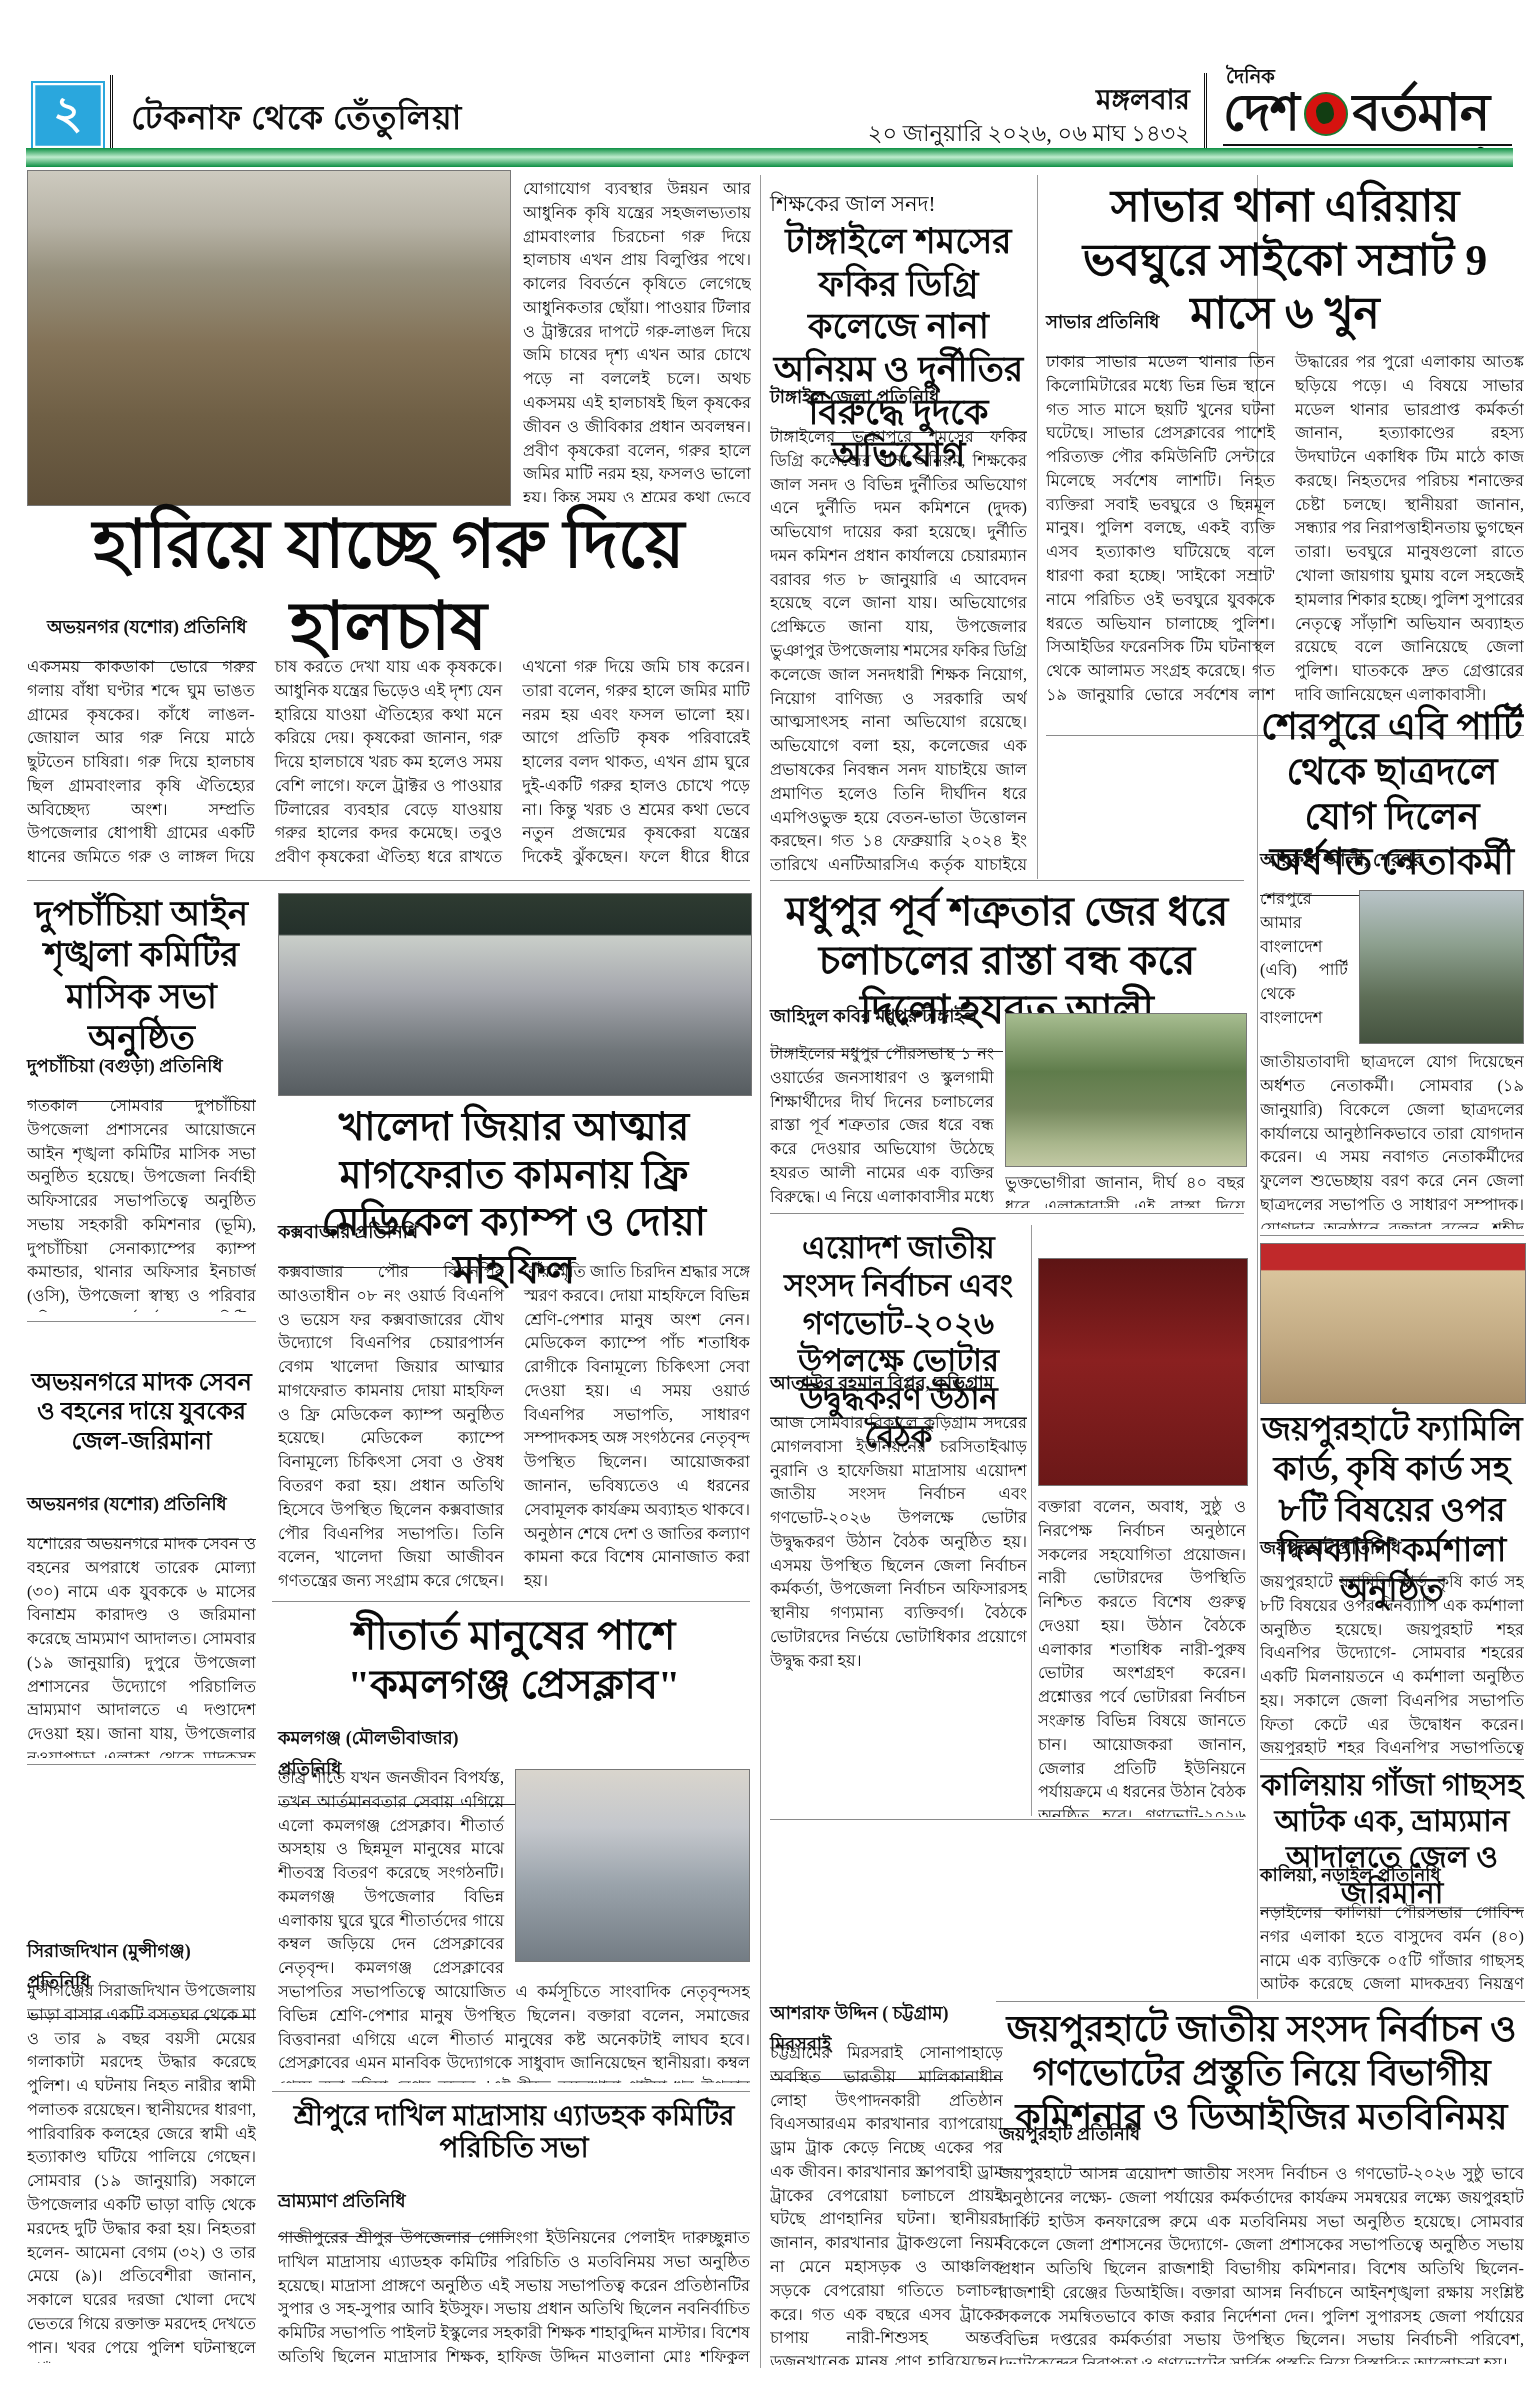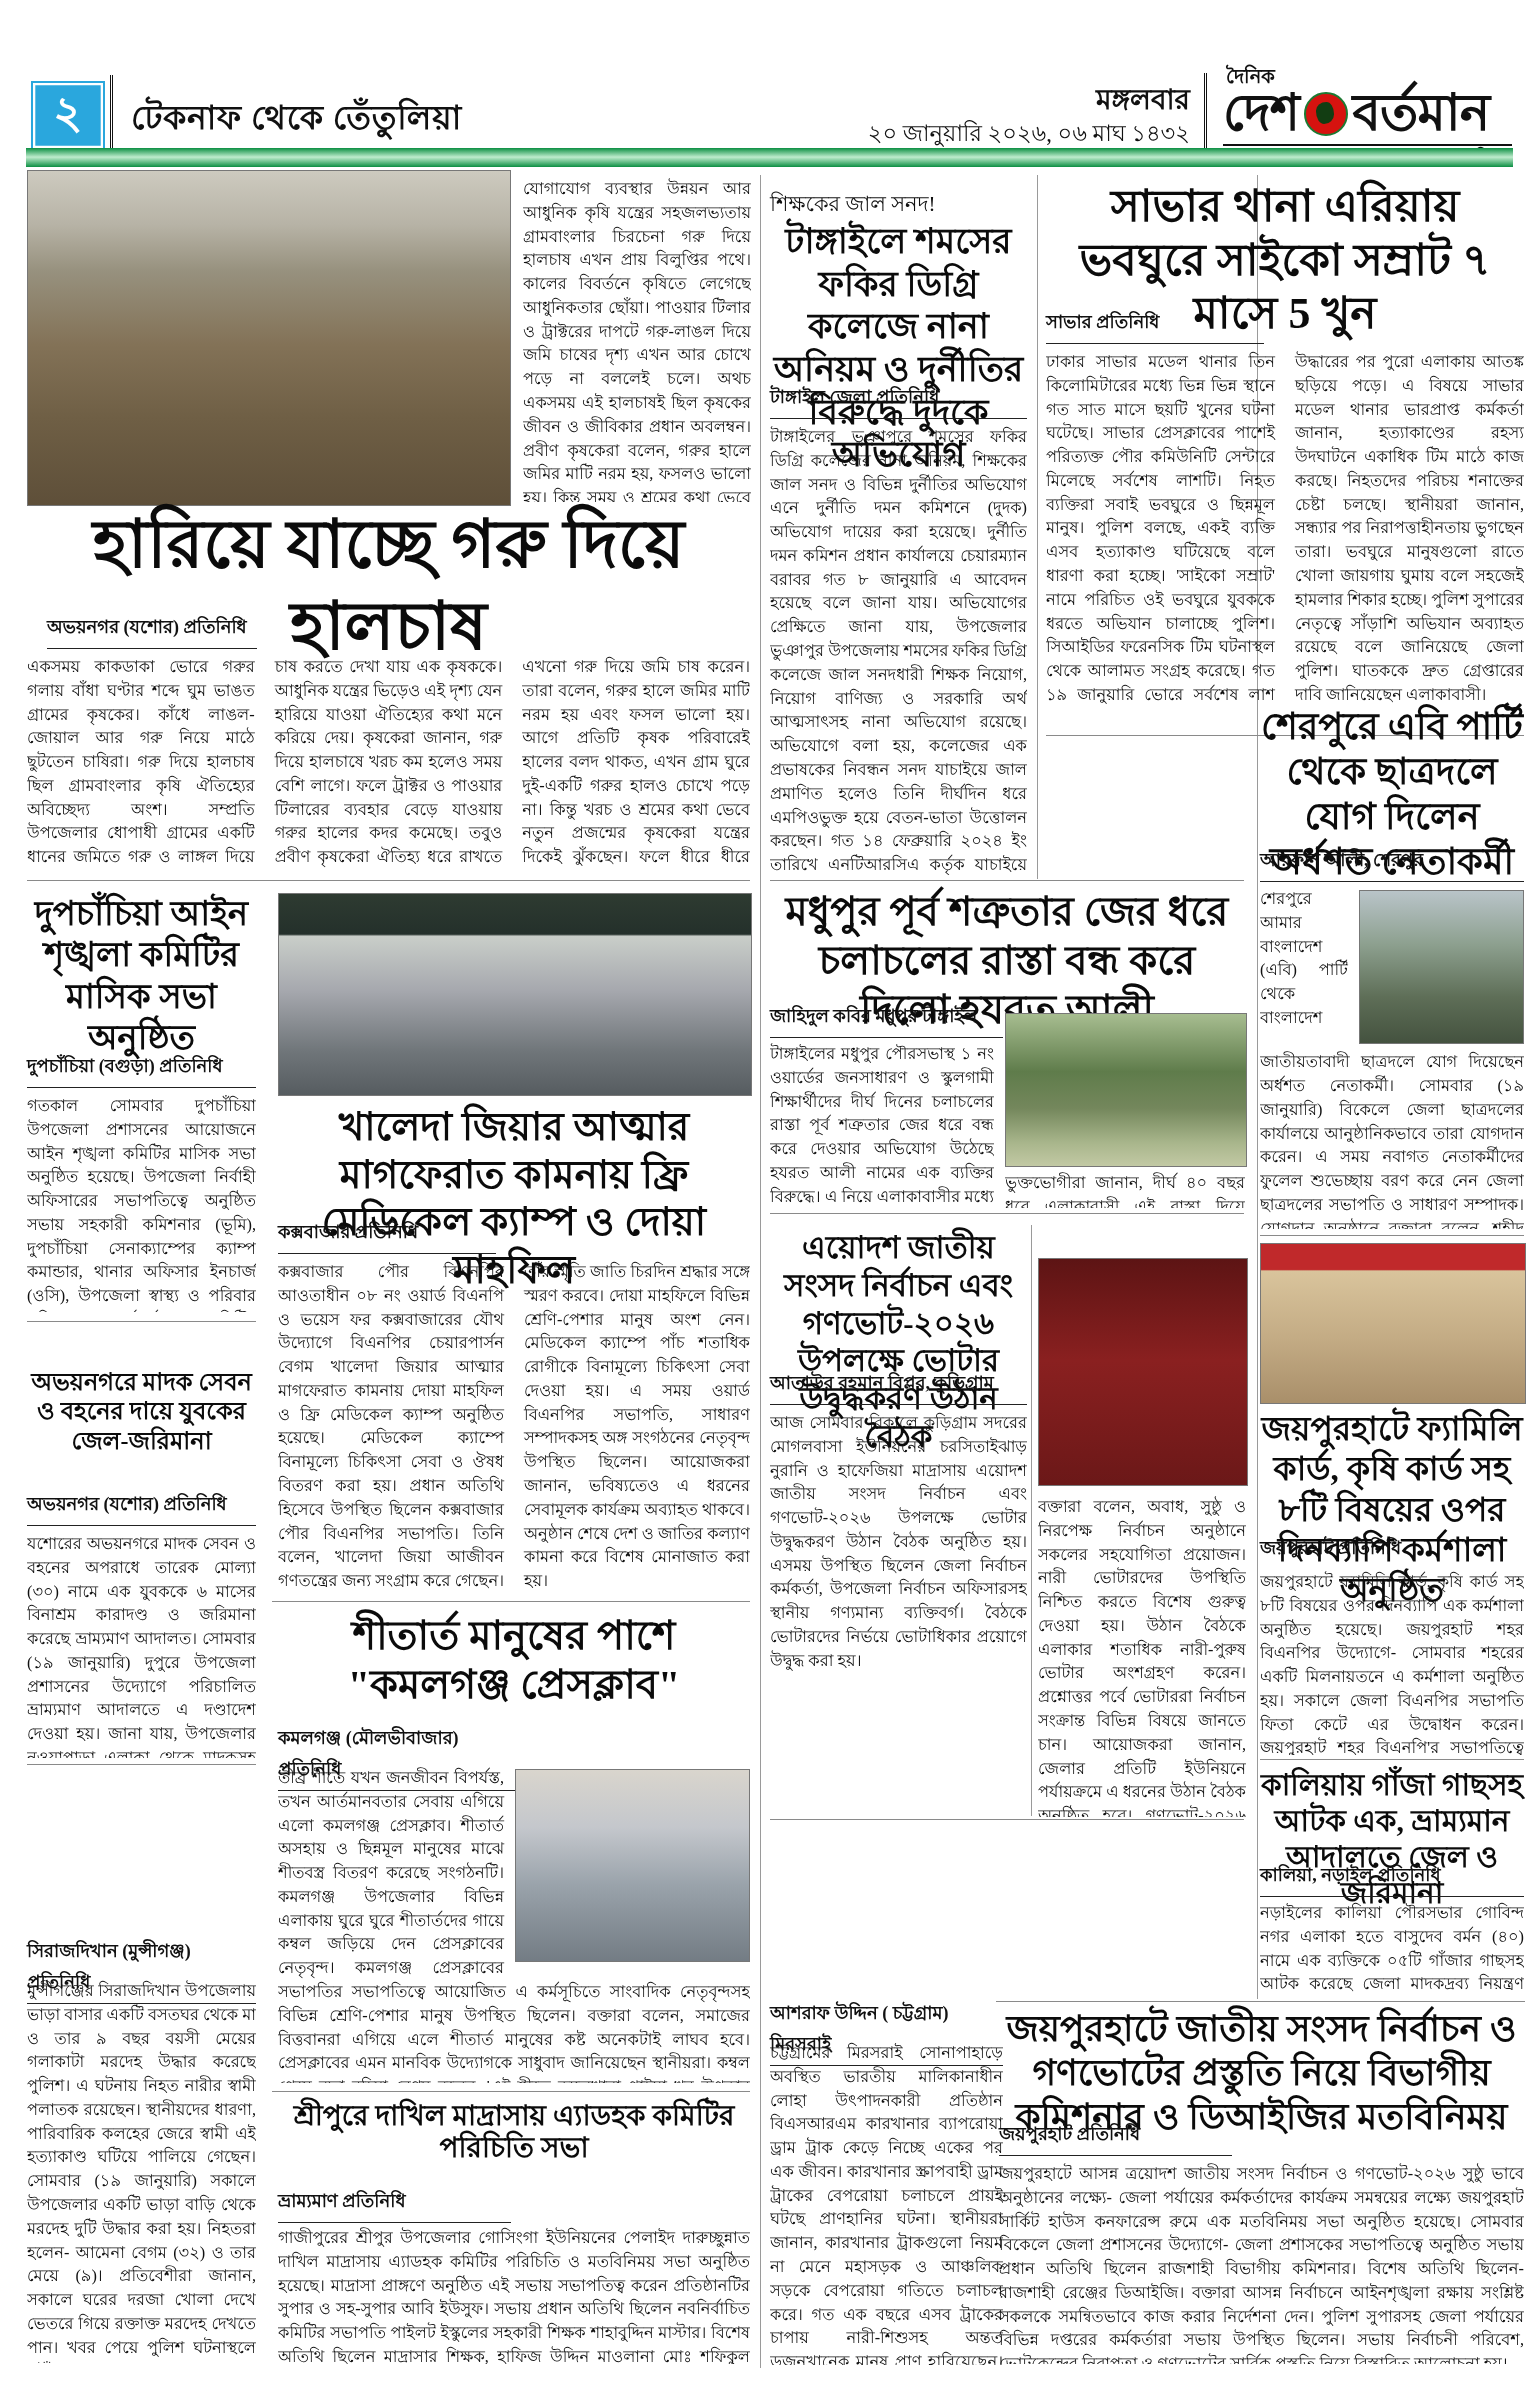--- a/index.html
+++ b/index.html
@@ -25,21 +25,21 @@
             background:#123d12;border-radius:58% 42% 55% 45%/40% 55% 45% 60%;}
   .mast-tagline{border-top:2.3px solid #111;margin-top:4.7px;padding-top:3.1px;text-align:right;
             font-size:17px;font-weight:bold;}
   .greenbar{background:linear-gradient(180deg,#0c8f43 0%,#bfeccd 48%,#0c8f43 100%);}
   
   .vrule{width:0;border-left:0.8px solid #9a9a9a;}
   .hrule{height:0;border-top:0.8px solid #8a8a8a;}
   
   .kicker{font-size:21px;font-weight:normal;text-align:left;}
   .hl{font-weight:bold;text-align:center;line-height:1.22;color:#0b0b0b;}
-  .byline{font-size:18px;font-weight:bold;border-bottom:1.6px solid #222;padding-bottom:4px;}
+  .byline{font-size:18px;font-weight:bold;border-bottom:1.6px solid #222;padding-bottom:18px;}
   .body-txt{font-size:16.3px;line-height:1.46;text-align:justify;overflow:hidden;}
   .cols2{column-count:2;column-gap:20px;}
   .cols3{column-count:3;column-gap:20px;}
   
   .photo{overflow:hidden;border:0.8px solid #777;}
   .ph-plow{background:linear-gradient(180deg,#cdcabf 0%,#b7b3a6 16%,#97917e 30%,#837257 52%,#6f5f45 74%,#5e4f39 100%);}
   .ph-medcamp{background:linear-gradient(180deg,#2e3b31 0%,#24302b 20%,#c9cec9 21%,#a6a8ae 48%,#70767a 78%,#565c60 100%);}
   .ph-road{background:linear-gradient(180deg,#a7bd90 0%,#5f7c4b 38%,#74875c 62%,#a9b68c 85%,#c2c9a4 100%);}
   .ph-rally{background:linear-gradient(180deg,#b9c4c9 0%,#8da08f 35%,#5e6e57 70%,#44523f 100%);}
   .ph-poster{background:linear-gradient(180deg,#5d1414 0%,#8a2020 45%,#6b1818 100%);}
@@ -98,21 +98,21 @@
   <div class="abs body-txt" style="left:523px;top:177px;width:228px;height:325px;">যোগাযোগ ব্যবস্থার উন্নয়ন আর আধুনিক কৃষি যন্ত্রের সহজলভ্যতায় গ্রামবাংলার চিরচেনা গরু দিয়ে হালচাষ এখন প্রায় বিলুপ্তির পথে। কালের বিবর্তনে কৃষিতে লেগেছে আধুনিকতার ছোঁয়া। পাওয়ার টিলার ও ট্রাক্টরের দাপটে গরু-লাঙল দিয়ে জমি চাষের দৃশ্য এখন আর চোখে পড়ে না বললেই চলে। অথচ একসময় এই হালচাষই ছিল কৃষকের জীবন ও জীবিকার প্রধান অবলম্বন। প্রবীণ কৃষকেরা বলেন, গরুর হালে জমির মাটি নরম হয়, ফসলও ভালো হয়। কিন্তু সময় ও শ্রমের কথা ভেবে নতুন প্রজন্মের কৃষকেরা ঝুঁকছেন যন্ত্রের দিকে। ফলে ধীরে ধীরে হারিয়ে যাচ্ছে এই ঐতিহ্য।</div>
   <h1 class="abs hl" style="left:27px;top:504px;width:723px;font-size:67px;margin:0;">হারিয়ে যাচ্ছে গরু দিয়ে হালচাষ</h1>
   <div class="abs byline" style="left:47px;top:613px;width:210px;">অভয়নগর (যশোর) প্রতিনিধি</div>
   <div class="abs body-txt cols3" style="left:27px;top:655px;width:723px;height:222px;">একসময় কাকডাকা ভোরে গরুর গলায় বাঁধা ঘণ্টার শব্দে ঘুম ভাঙত গ্রামের কৃষকের। কাঁধে লাঙল-জোয়াল আর গরু নিয়ে মাঠে ছুটতেন চাষিরা। গরু দিয়ে হালচাষ ছিল গ্রামবাংলার কৃষি ঐতিহ্যের অবিচ্ছেদ্য অংশ। সম্প্রতি উপজেলার ধোপাধী গ্রামের একটি ধানের জমিতে গরু ও লাঙ্গল দিয়ে চাষ করতে দেখা যায় এক কৃষককে। আধুনিক যন্ত্রের ভিড়েও এই দৃশ্য যেন হারিয়ে যাওয়া ঐতিহ্যের কথা মনে করিয়ে দেয়। কৃষকেরা জানান, গরু দিয়ে হালচাষে খরচ কম হলেও সময় বেশি লাগে। ফলে ট্রাক্টর ও পাওয়ার টিলারের ব্যবহার বেড়ে যাওয়ায় গরুর হালের কদর কমেছে। তবুও প্রবীণ কৃষকেরা ঐতিহ্য ধরে রাখতে এখনো গরু দিয়ে জমি চাষ করেন। তারা বলেন, গরুর হালে জমির মাটি নরম হয় এবং ফসল ভালো হয়। আগে প্রতিটি কৃষক পরিবারেই হালের বলদ থাকত, এখন গ্রাম ঘুরে দুই-একটি গরুর হালও চোখে পড়ে না। কিন্তু খরচ ও শ্রমের কথা ভেবে নতুন প্রজন্মের কৃষকেরা যন্ত্রের দিকেই ঝুঁকছেন। ফলে ধীরে ধীরে হারিয়ে যাচ্ছে গরু দিয়ে হালচাষের সেই চিরচেনা দৃশ্য। তবে জ্বালানি তেলের দাম বেড়ে যাওয়ায় কেউ কেউ আবার গরুর হালে ফিরছেন বলেও জানা যায়।</div>
 
   <div class="abs kicker" style="left:770px;top:188px;width:257px;">শিক্ষকের জাল সনদ!</div>
   <h2 class="abs hl" style="left:770px;top:221px;width:257px;font-size:35px;margin:0;">টাঙ্গাইলে শমসের ফকির ডিগ্রি কলেজে নানা অনিয়ম ও দুর্নীতির বিরুদ্ধে দুদকে অভিযোগ</h2>
   <div class="abs byline" style="left:770px;top:383px;width:257px;">টাঙ্গাইল জেলা প্রতিনিধি</div>
   <div class="abs body-txt" style="left:770px;top:425px;width:257px;height:450px;">টাঙ্গাইলের ভুঞাপুরে শমসের ফকির ডিগ্রি কলেজের নানা অনিয়ম, শিক্ষকের জাল সনদ ও বিভিন্ন দুর্নীতির অভিযোগ এনে দুর্নীতি দমন কমিশনে (দুদক) অভিযোগ দায়ের করা হয়েছে। দুর্নীতি দমন কমিশন প্রধান কার্যালয়ে চেয়ারম্যান বরাবর গত ৮ জানুয়ারি এ আবেদন হয়েছে বলে জানা যায়। অভিযোগের প্রেক্ষিতে জানা যায়, উপজেলার ভুঞাপুর উপজেলায় শমসের ফকির ডিগ্রি কলেজে জাল সনদধারী শিক্ষক নিয়োগ, নিয়োগ বাণিজ্য ও সরকারি অর্থ আত্মসাৎসহ নানা অভিযোগ রয়েছে। অভিযোগে বলা হয়, কলেজের এক প্রভাষকের নিবন্ধন সনদ যাচাইয়ে জাল প্রমাণিত হলেও তিনি দীর্ঘদিন ধরে এমপিওভুক্ত হয়ে বেতন-ভাতা উত্তোলন করছেন। গত ১৪ ফেব্রুয়ারি ২০২৪ ইং তারিখে এনটিআরসিএ কর্তৃক যাচাইয়ে সংশ্লিষ্ট শিক্ষকের সনদটি জাল বলে প্রতিবেদন দেওয়া হয়। এছাড়া কলেজ পরিচালনা পর্ষদের বিরুদ্ধেও অর্থ আত্মসাতের অভিযোগ আনা হয়েছে। এ বিষয়ে কলেজ কর্তৃপক্ষের বক্তব্য জানতে চাইলে তারা কোনো মন্তব্য করতে রাজি হননি। স্থানীয় সচেতন মহল দ্রুত তদন্ত সাপেক্ষে দোষীদের বিরুদ্ধে আইনানুগ ব্যবস্থা গ্রহণের দাবি জানিয়েছেন। দুদক সূত্রে জানা যায়, অভিযোগটি যাচাই-বাছাই করে প্রয়োজনীয় ব্যবস্থা নেওয়া হবে।</div>
 
-  <h2 class="abs hl" style="left:1046px;top:180px;width:478px;font-size:44px;margin:0;">সাভার থানা এরিয়ায় ভবঘুরে সাইকো সম্রাট ৭ মাসে 5 খুন</h2>
+  <h2 class="abs hl" style="left:1046px;top:180px;width:478px;font-size:44px;margin:0;">সাভার থানা এরিয়ায় ভবঘুরে সাইকো সম্রাট 9 মাসে ৬ খুন</h2>
   <div class="abs byline" style="left:1046px;top:308px;width:218px;">সাভার প্রতিনিধি</div>
   <div class="abs body-txt cols2" style="left:1046px;top:350px;width:478px;height:375px;">ঢাকার সাভার মডেল থানার তিন কিলোমিটারের মধ্যে ভিন্ন ভিন্ন স্থানে গত সাত মাসে ছয়টি খুনের ঘটনা ঘটেছে। সাভার প্রেসক্লাবের পাশেই পরিত্যক্ত পৌর কমিউনিটি সেন্টারে মিলেছে সর্বশেষ লাশটি। নিহত ব্যক্তিরা সবাই ভবঘুরে ও ছিন্নমূল মানুষ। পুলিশ বলছে, একই ব্যক্তি এসব হত্যাকাণ্ড ঘটিয়েছে বলে ধারণা করা হচ্ছে। 'সাইকো সম্রাট' নামে পরিচিত ওই ভবঘুরে যুবককে ধরতে অভিযান চালাচ্ছে পুলিশ। সিআইডির ফরেনসিক টিম ঘটনাস্থল থেকে আলামত সংগ্রহ করেছে। গত ১৯ জানুয়ারি ভোরে সর্বশেষ লাশ উদ্ধারের পর পুরো এলাকায় আতঙ্ক ছড়িয়ে পড়ে। এ বিষয়ে সাভার মডেল থানার ভারপ্রাপ্ত কর্মকর্তা জানান, হত্যাকাণ্ডের রহস্য উদঘাটনে একাধিক টিম মাঠে কাজ করছে। নিহতদের পরিচয় শনাক্তের চেষ্টা চলছে। স্থানীয়রা জানান, সন্ধ্যার পর নিরাপত্তাহীনতায় ভুগছেন তারা। ভবঘুরে মানুষগুলো রাতে খোলা জায়গায় ঘুমায় বলে সহজেই হামলার শিকার হচ্ছে। পুলিশ সুপারের নেতৃত্বে সাঁড়াশি অভিযান অব্যাহত রয়েছে বলে জানিয়েছে জেলা পুলিশ। ঘাতককে দ্রুত গ্রেপ্তারের দাবি জানিয়েছেন এলাকাবাসী।</div>
 
   <h2 class="abs hl" style="left:1260px;top:704px;width:264px;font-size:37px;margin:0;">শেরপুরে এবি পার্টি থেকে ছাত্রদলে যোগ দিলেন অর্ধশত নেতাকর্মী</h2>
   <div class="abs byline" style="left:1260px;top:846px;width:264px;">আরফান আলী, শেরপুর</div>
   <div class="abs body-txt" style="left:1260px;top:887px;width:264px;height:342px;">
     <span class="photo ph-rally float-photo" style="display:block;width:163px;height:152px;"></span>
     <span>শেরপুরে আমার বাংলাদেশ (এবি) পার্টি থেকে বাংলাদেশ জাতীয়তাবাদী ছাত্রদলে যোগ দিয়েছেন অর্ধশত নেতাকর্মী। সোমবার (১৯ জানুয়ারি) বিকেলে জেলা ছাত্রদলের কার্যালয়ে আনুষ্ঠানিকভাবে তারা যোগদান করেন। এ সময় নবাগত নেতাকর্মীদের ফুলেল শুভেচ্ছায় বরণ করে নেন জেলা ছাত্রদলের সভাপতি ও সাধারণ সম্পাদক। যোগদান অনুষ্ঠানে বক্তারা বলেন, শহীদ জিয়ার আদর্শে উদ্বুদ্ধ হয়ে তারা ছাত্রদলে যোগ দিয়েছেন। জেলা ছাত্রদলের সভাপতি বলেন, নবাগতদের যথাযথ মূল্যায়ন করা হবে। অনুষ্ঠানে জেলা ও উপজেলা পর্যায়ের নেতৃবৃন্দ উপস্থিত ছিলেন। যোগদান শেষে শহরে একটি আনন্দ মিছিল বের করা হয়। মিছিলটি শহরের প্রধান প্রধান সড়ক প্রদক্ষিণ করে জেলা কার্যালয়ে গিয়ে শেষ হয়। পরে সংক্ষিপ্ত সমাবেশে নেতৃবৃন্দ সংগঠনকে আরও শক্তিশালী করার অঙ্গীকার ব্যক্ত করেন। শেরপুর জেলা ও কলেজ ছাত্রদলের নেতৃবৃন্দ অনুষ্ঠানে সার্বিক সহযোগিতা করেন।</span>
   </div>
 

